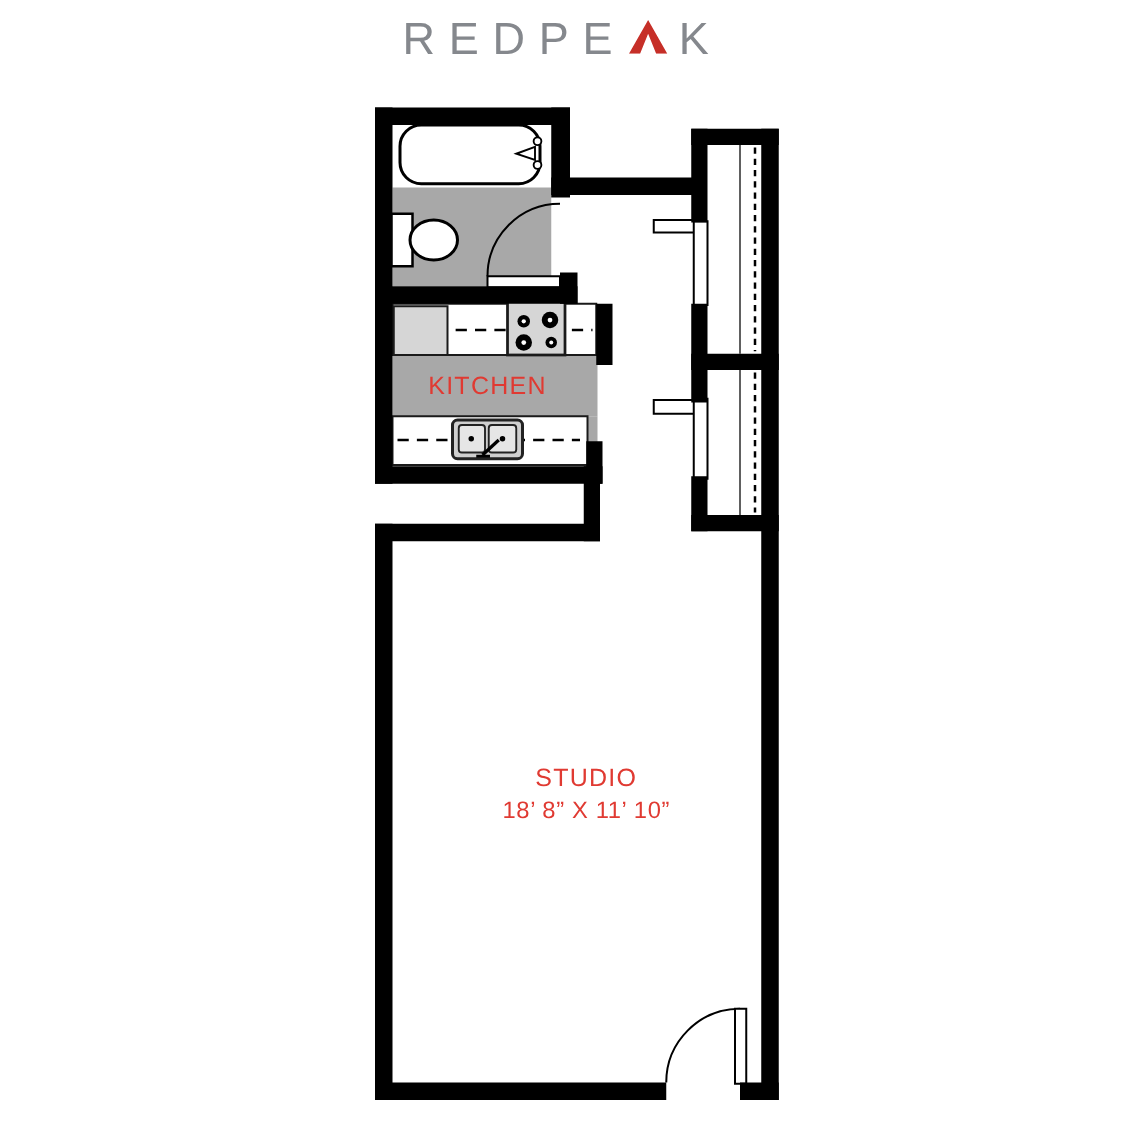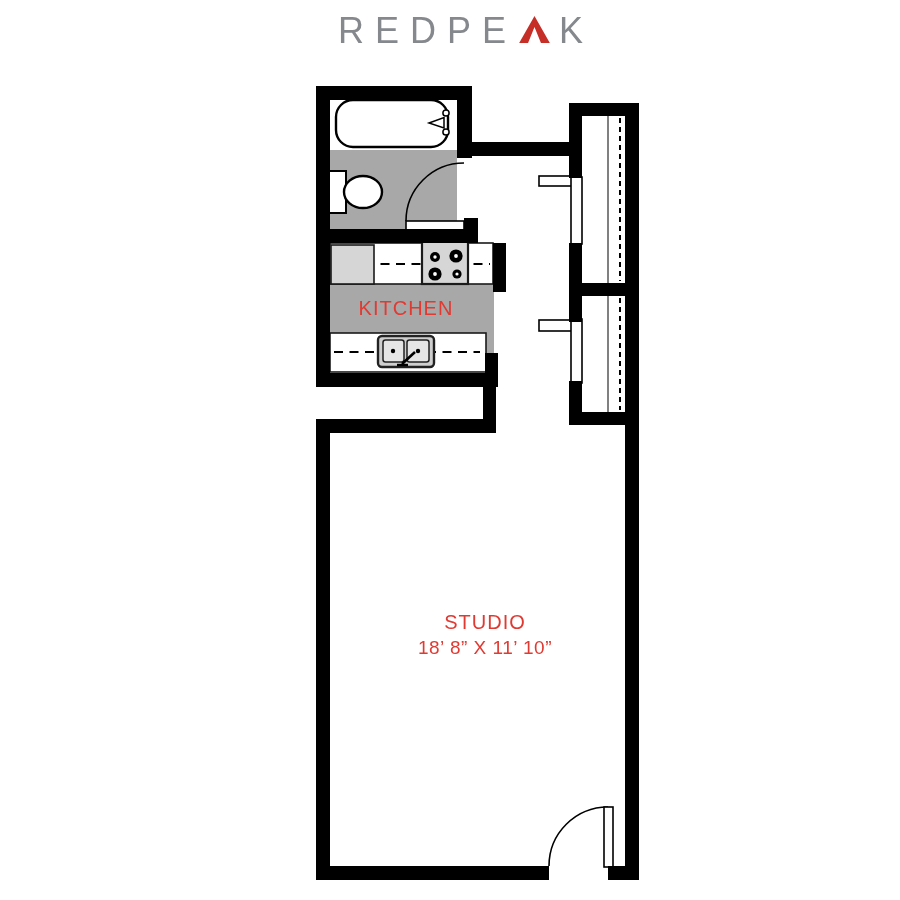--- a/index.html
+++ b/index.html
@@ -5,21 +5,21 @@
   :root{
     --wall:#000000;
     --floor-gray:#a8a8a8;
     --appliance-gray:#d6d6d6;
     --label-red:#e03a32;
     --logo-letter:#85888d;
     --logo-peak:#c62f28;
   }
   html,body{margin:0;padding:0;background:#ffffff;}
   .canvas{position:relative;width:804px;height:900px;background:#ffffff;overflow:hidden;
-          font-family:"Liberation Sans",sans-serif;margin-left:16px;}
+          font-family:"Liberation Sans",sans-serif;}
   .logo{position:absolute;top:10px;left:0;width:900px;display:flex;justify-content:center;
         align-items:flex-end;user-select:none;}
   .logo .letters{font-size:36px;line-height:1.15;letter-spacing:11px;color:var(--logo-letter);
         font-weight:500;}
   .logo svg{margin:0 9px 8px 2px;display:block;}
   .plan{position:absolute;left:0;top:0;width:900px;height:900px;}
   .wall{fill:var(--wall);}
   .floor{fill:var(--floor-gray);}
   .fx{fill:#ffffff;stroke:#000000;stroke-width:2;}
   .counter{fill:#ffffff;stroke:#1a1a1a;stroke-width:1.6;}

